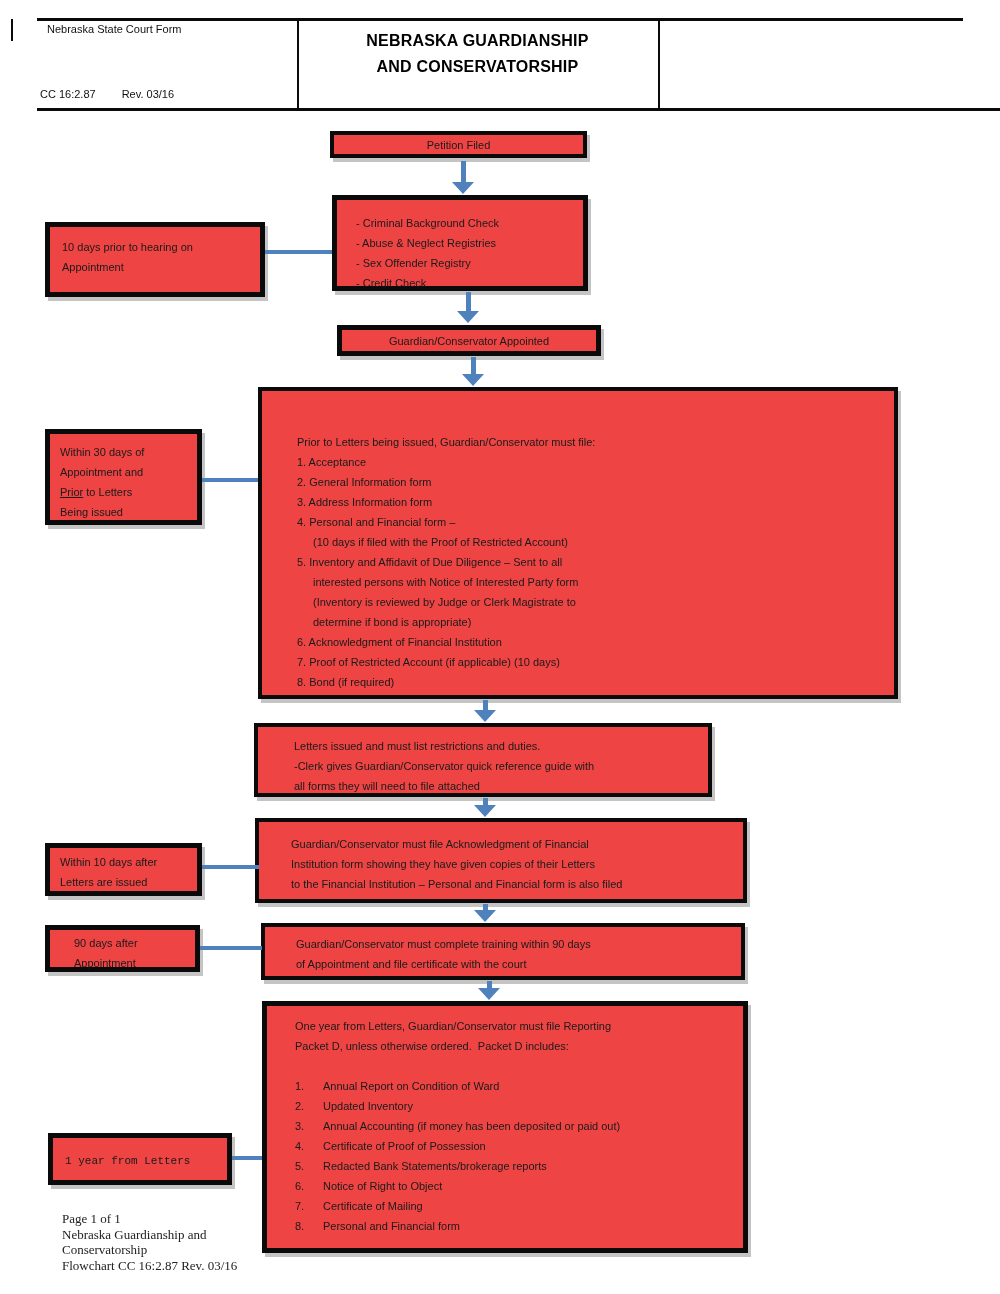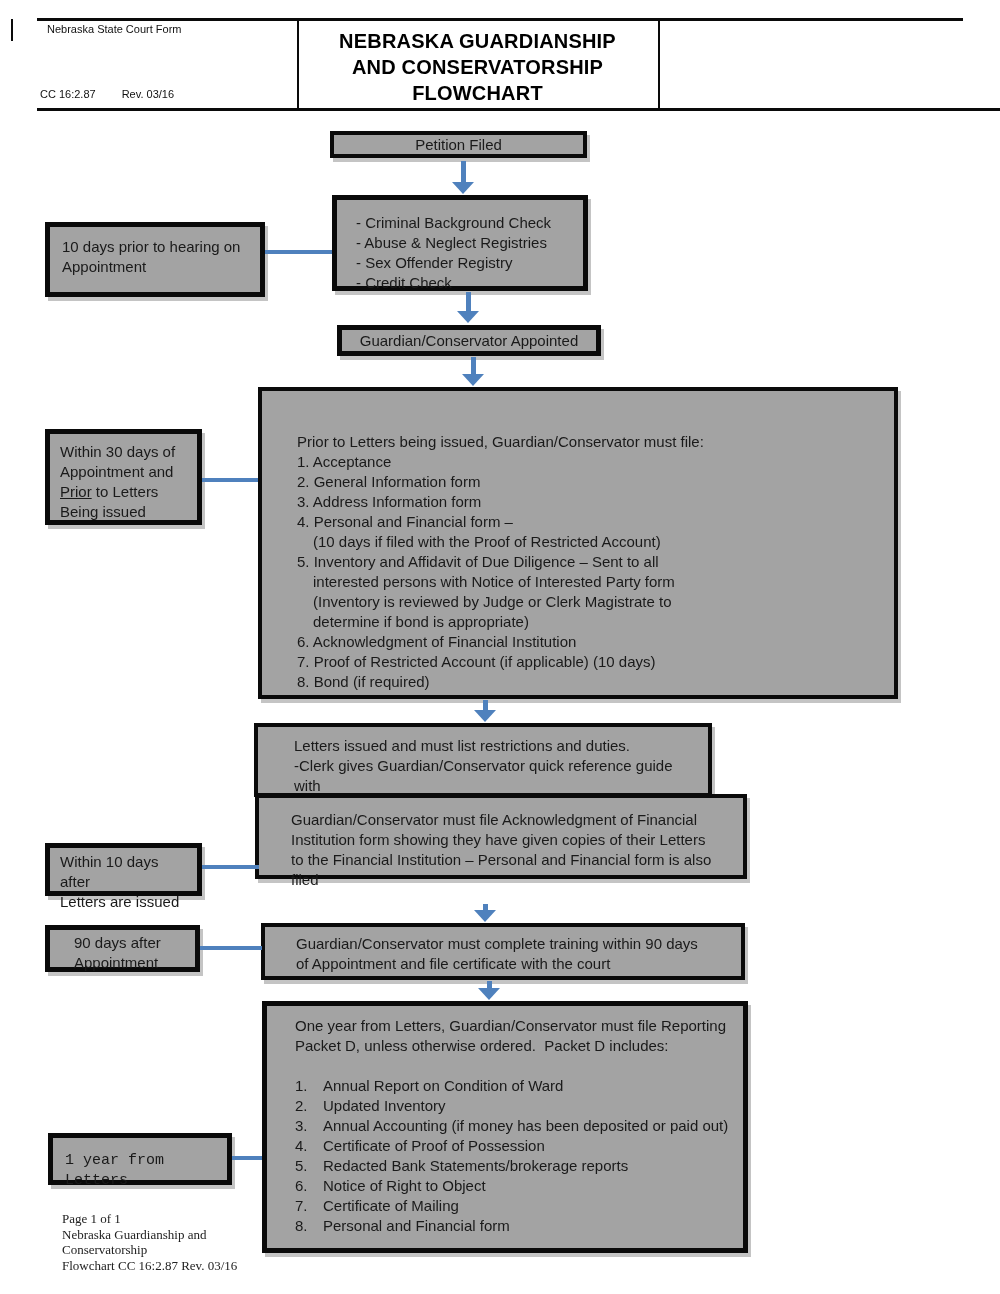--- a/index.html
+++ b/index.html
@@ -10,25 +10,25 @@
   html,body{margin:0;padding:0;background:#ffffff;}
   .page{
     position:relative;width:1000px;height:1294px;background:#ffffff;
     font-family:"Liberation Sans","DejaVu Sans",sans-serif;color:#1a1a1a;
     overflow:hidden;
   }
   .abs{position:absolute;}
   .hline-h{position:absolute;background:var(--line_black);height:3px;}
   .hline-v{position:absolute;background:var(--line_black);width:2px;}
   .hdr-left{font-size:11px;color:#111;}
-  .hdr-title{font-weight:bold;font-size:20px;line-height:26px;text-align:center;color:#000;letter-spacing:.2px;}
+  .hdr-title{font-weight:bold;font-size:16px;line-height:26px;text-align:center;color:#000;letter-spacing:.2px;}
   .fbox{
-    position:absolute;background:#a3a3a3;border:4px solid var(--line_black);
+    position:absolute;background:#ef4444;border:4px solid var(--line_black);
     box-shadow:3px 4px 0 var(--shadow_gray);box-sizing:border-box;
-    font-size:15px;line-height:20px;color:#1a1a1a;
+    font-size:11px;line-height:20px;color:#1a1a1a;
   }
   .fbox.thick{border-width:5px;}
   .fbox.center{display:flex;align-items:center;justify-content:center;text-align:center;}
   .line{white-space:pre-wrap;}
   .indent{margin-left:16px;}
   .u{text-decoration:underline;margin-top:32px;}
   .num{display:inline-block;width:28px;}
   .connector{position:absolute;height:4px;background:var(--arrow_blue);}
   .arrow{position:absolute;width:22px;display:flex;flex-direction:column;align-items:center;}
   .arrow .stem{width:5px;flex:1;background:var(--arrow_blue);}
@@ -46,21 +46,20 @@
   <div class="hline-v" style="left:297px;top:18px;height:92px;"></div>
   <div class="hline-v" style="left:658px;top:18px;height:92px;"></div>
 
   <div class="abs hdr-left" style="left:47px;top:23px;">Nebraska State Court Form</div>
   <div class="abs hdr-left" style="left:40px;top:88px;">
     <span>CC 16:2.87</span><span style="display:inline-block;width:26px;"></span><span>Rev. 03/16</span>
   </div>
   <div class="abs hdr-title" style="left:297px;top:28px;width:361px;">
     <div>NEBRASKA GUARDIANSHIP</div>
     <div>AND CONSERVATORSHIP</div>
-    <div>FLOWCHART</div>
   </div>
 
   <div class="fbox center" style="left:330px;top:131px;width:257px;height:27px;">
     <span>Petition Filed</span>
   </div>
 
   <div class="arrow" style="left:452px;top:161px;height:33px;">
       <div class="stem"></div>
       <div class="head"></div>
     </div>
@@ -125,21 +124,21 @@
     <div class="line">Letters issued and must list restrictions and duties.</div>
     <div class="line">-Clerk gives Guardian/Conservator quick reference guide with</div>
     <div class="line">all forms they will need to file attached</div>
   </div>
 
   <div class="arrow" style="left:474px;top:798px;height:19px;">
       <div class="stem"></div>
       <div class="head"></div>
     </div>
 
-  <div class="fbox" style="left:255px;top:794px;width:492px;height:85px;padding:12px 6px 0 32px;">
+  <div class="fbox" style="left:255px;top:818px;width:492px;height:85px;padding:12px 6px 0 32px;">
     <div class="line">Guardian/Conservator must file Acknowledgment of Financial</div>
     <div class="line">Institution form showing they have given copies of their Letters</div>
     <div class="line">to the Financial Institution – Personal and Financial form is also filed</div>
   </div>
 
   <div class="fbox thick" style="left:45px;top:843px;width:157px;height:53px;padding:4px 6px 0 10px;">
     <div class="line">Within 10 days after</div>
     <div class="line">Letters are issued</div>
   </div>
   <div class="connector" style="left:202px;top:865px;width:57px;"></div>

